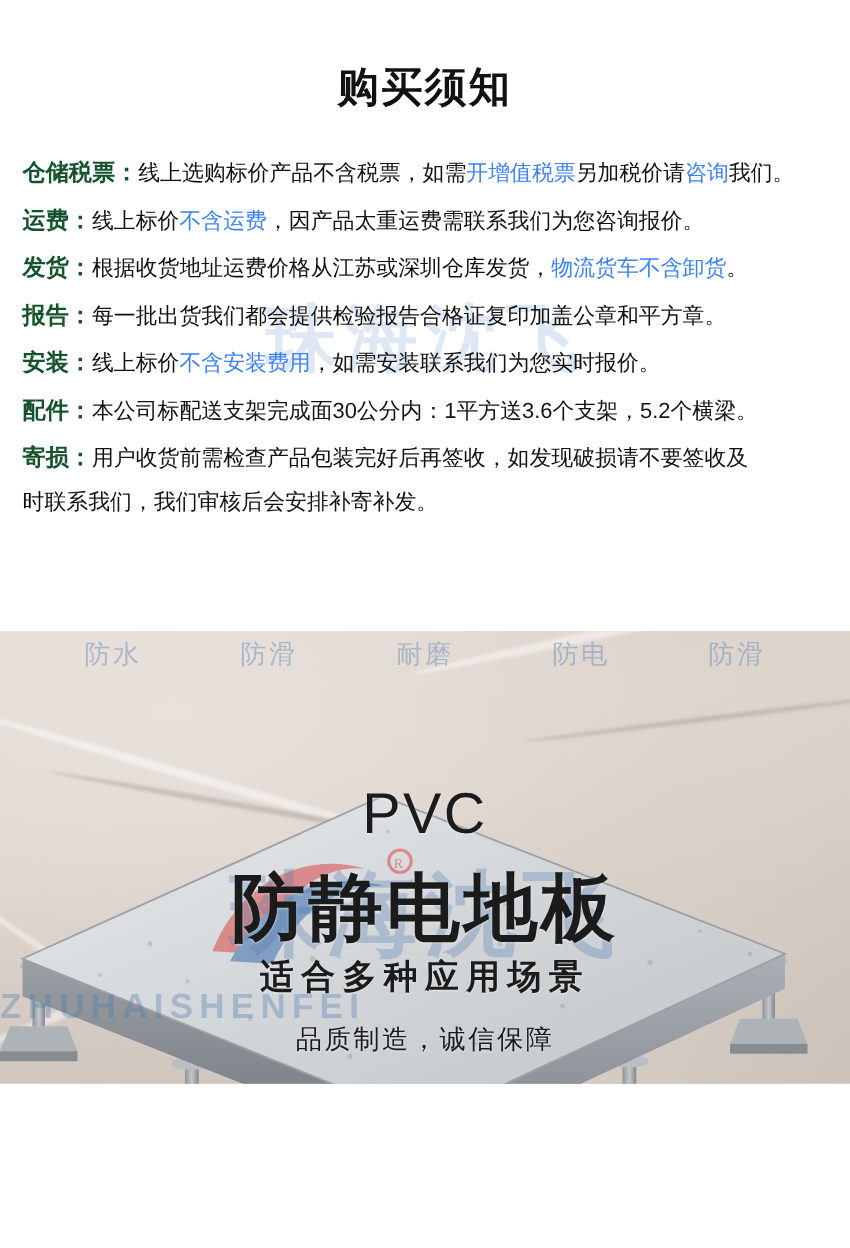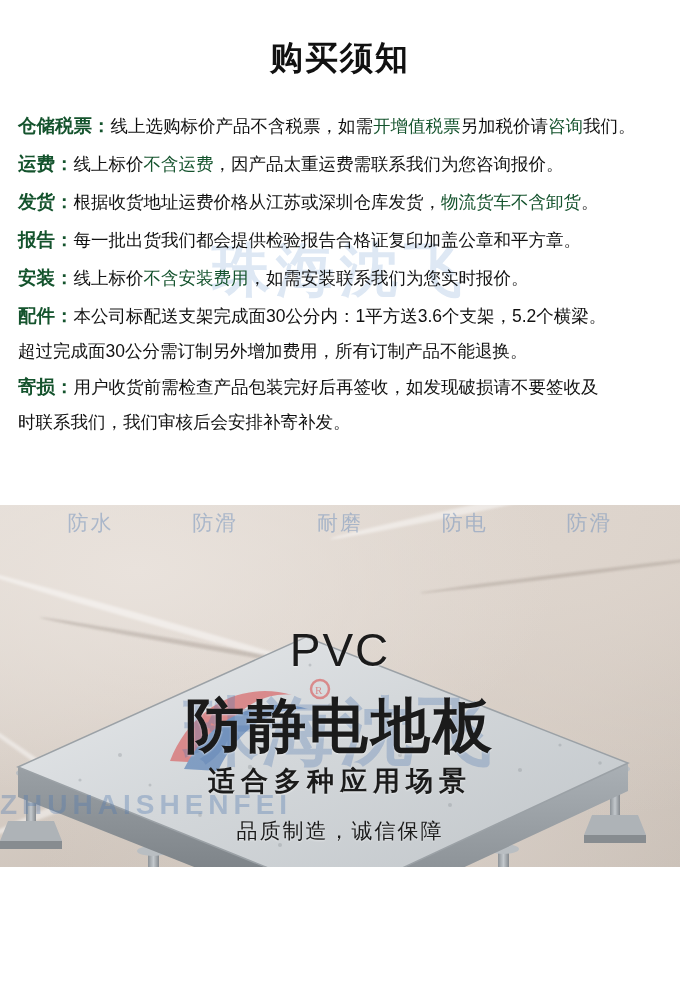--- a/index.html
+++ b/index.html
@@ -22,36 +22,36 @@
     position: relative;
     padding: 0 18px;
     z-index: 3;
   }
   .notice-title {
     text-align: center;
     font-size: 33px;
     font-weight: bold;
     color: #111;
     letter-spacing: 2px;
-    padding-top: 36px;
+    padding-top: 48px;
     padding-bottom: 26px;
   }
   .line {
     font-size: 17.5px;
     line-height: 31px;
     color: #111;
     padding: 3px 0;
     white-space: nowrap;
   }
   .lbl {
     font-weight: bold;
     font-size: 18.5px;
     color: #14532d;
   }
-  .red { color: #14532d; }
+  .red { color: #3b82f6; }
   .cont {
     font-size: 17.5px;
     line-height: 31px;
     color: #111;
     padding: 1px 0;
   }
 
   
   .wm-top {
     position: absolute;
@@ -190,21 +190,20 @@
     </div>
 
     <div class="line">
       <span class="lbl">安装：</span><span>线上标价</span><span class="red">不含安装费用</span><span>，如需安装联系我们为您实时报价。</span>
     </div>
 
     <div class="line">
       <span class="lbl">配件：</span><span>本公司标配送支架完成面30公分内：1平方送3.6个支架，5.2个横梁。</span>
     </div>
 
-    <div class="cont">超过完成面30公分需订制另外增加费用，所有订制产品不能退换。</div>
 
     <div class="line">
       <span class="lbl">寄损：</span><span>用户收货前需检查产品包装完好后再签收，如发现破损请不要签收及</span>
     </div>
 
     <div class="cont">时联系我们，我们审核后会安排补寄补发。</div>
   </div>
 
   <div class="hero">
 

